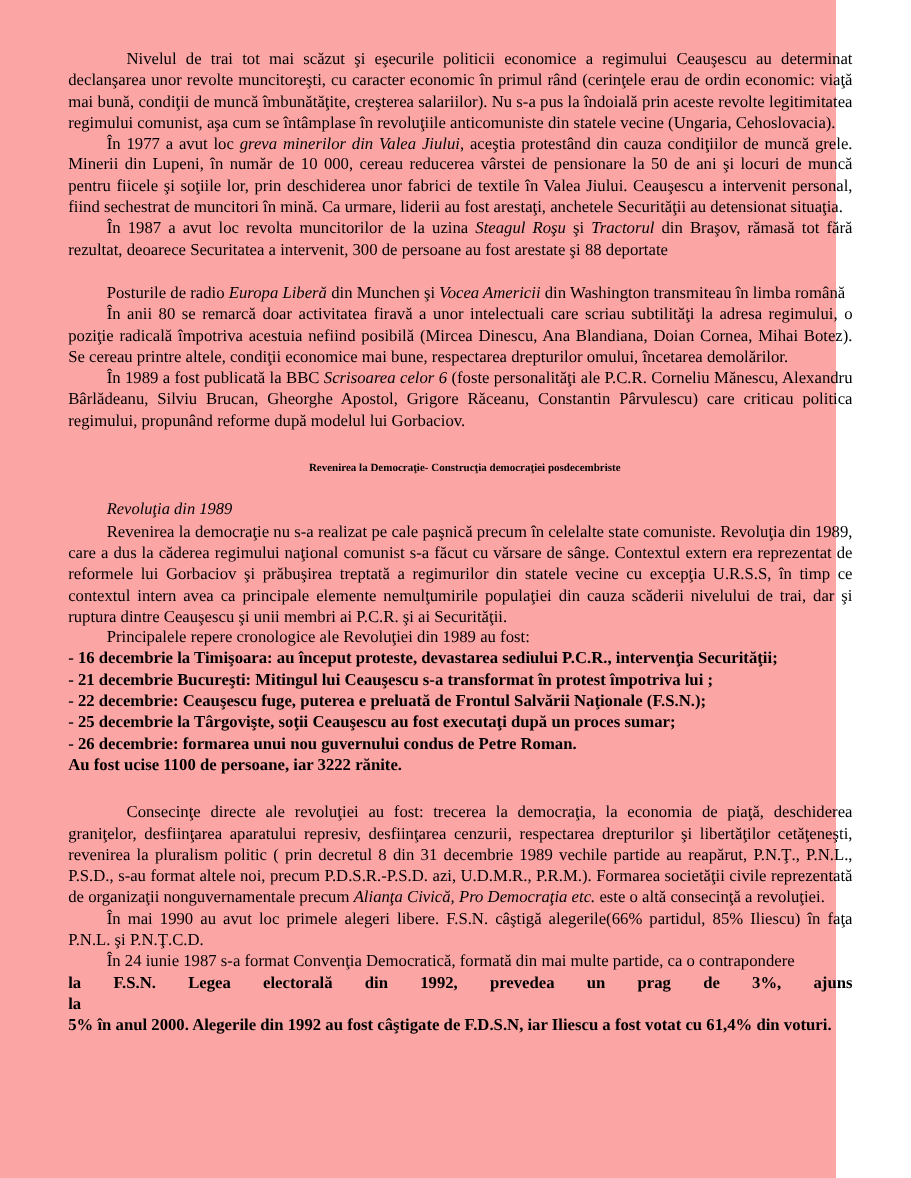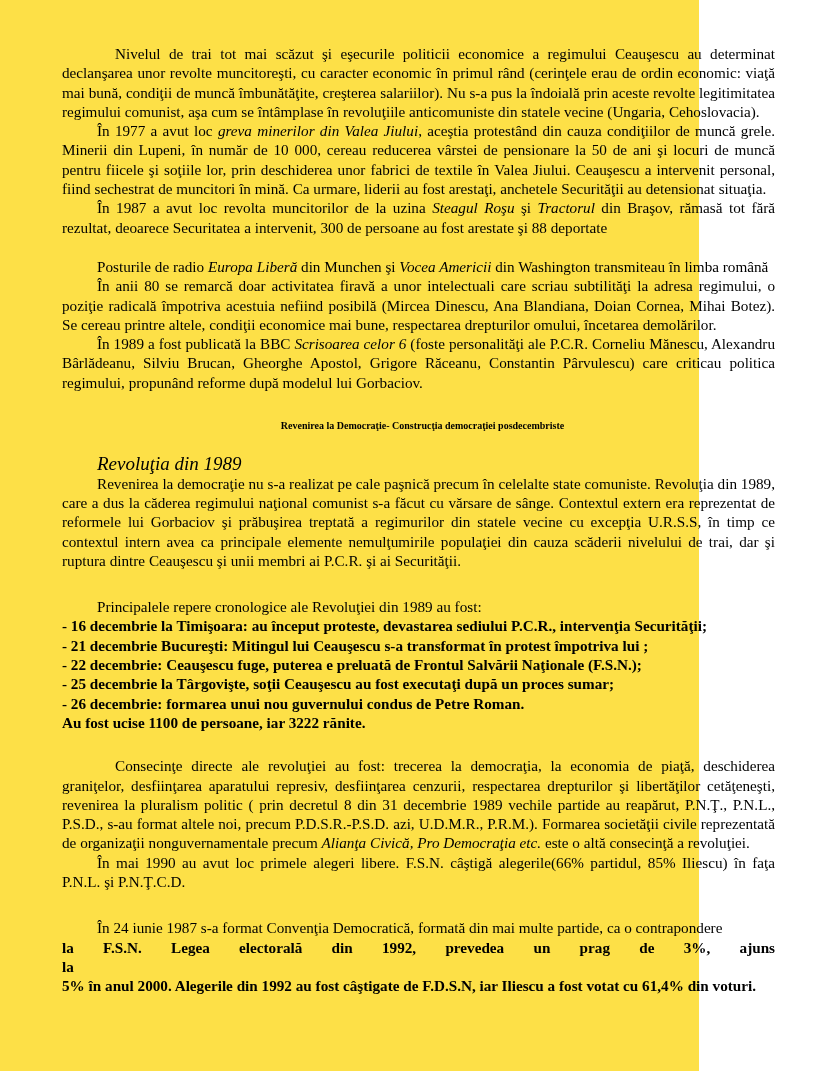--- a/index.html
+++ b/index.html
@@ -9,23 +9,23 @@
   }
   body {
     width: 828px;
     height: 1071px;
     font-family: "Liberation Serif", "DejaVu Serif", serif;
     color: #000000;
     overflow: hidden;
   }
   .page {
     position: relative;
-    width: 699px;
+    width: 760px;
     height: 1071px;
-    background: #fde047;
+    background: #fca5a5;
     box-sizing: border-box;
     padding: 44px 53px 0 62px;
   }
   .doc-body {
     width: 713px;
   }
   p {
     margin: 0;
     font-size: 15.2px;
     line-height: 19.3px;
@@ -35,33 +35,32 @@
     hyphens: none;
   }
   p.indent {
     text-indent: 35px;
   }
   p.indent-wide {
     text-indent: 53px;
   }
   p.nojust {
     text-align: left;
-    margin-top: 27px;
   }
   .heading-center {
     margin: 0;
     font-size: 10px;
     line-height: 19.3px;
     font-weight: bold;
     text-align: center;
     padding-left: 8px;
   }
   .subhead-italic {
     margin: 0;
-    font-size: 19px;
+    font-size: 15px;
     line-height: 19.3px;
     font-style: italic;
     text-indent: 35px;
     text-align: left;
   }
   .it { font-style: italic; }
   .spacer-sm { height: 19px; }
   .spacer-md { height: 20px; }
   .spacer-lg { height: 24px; }
   .list-line {

